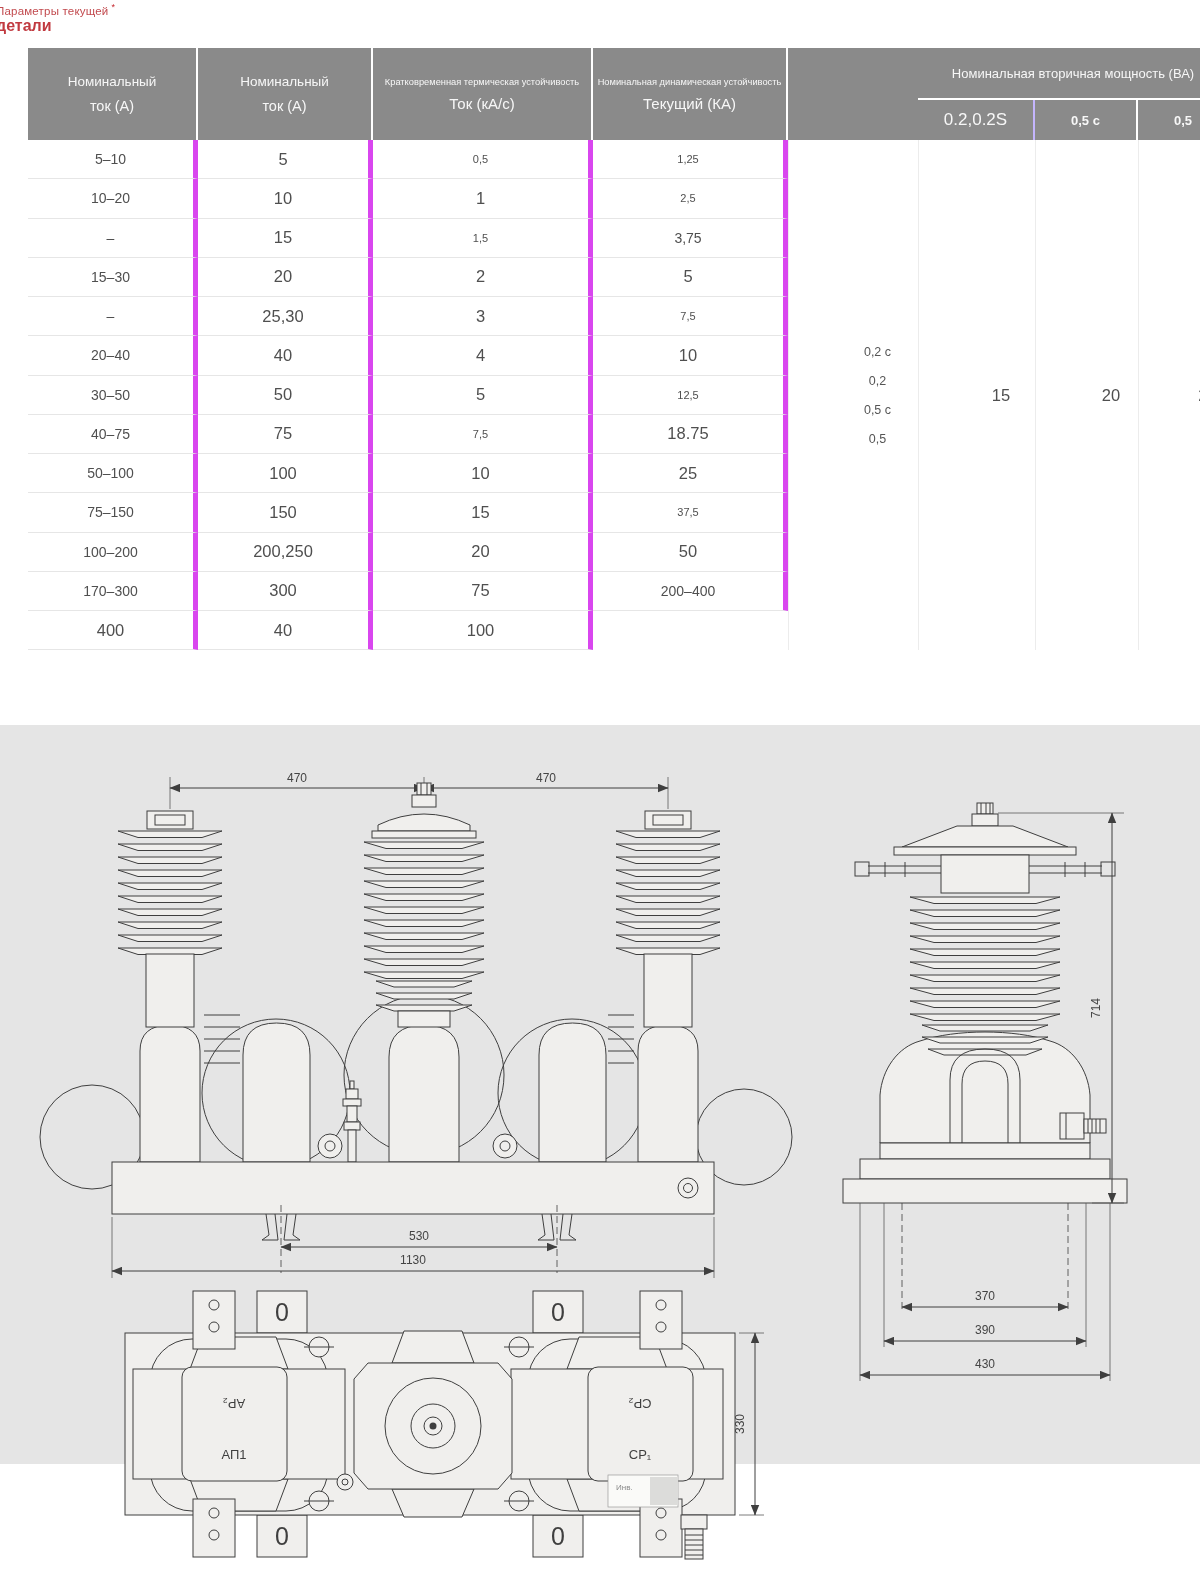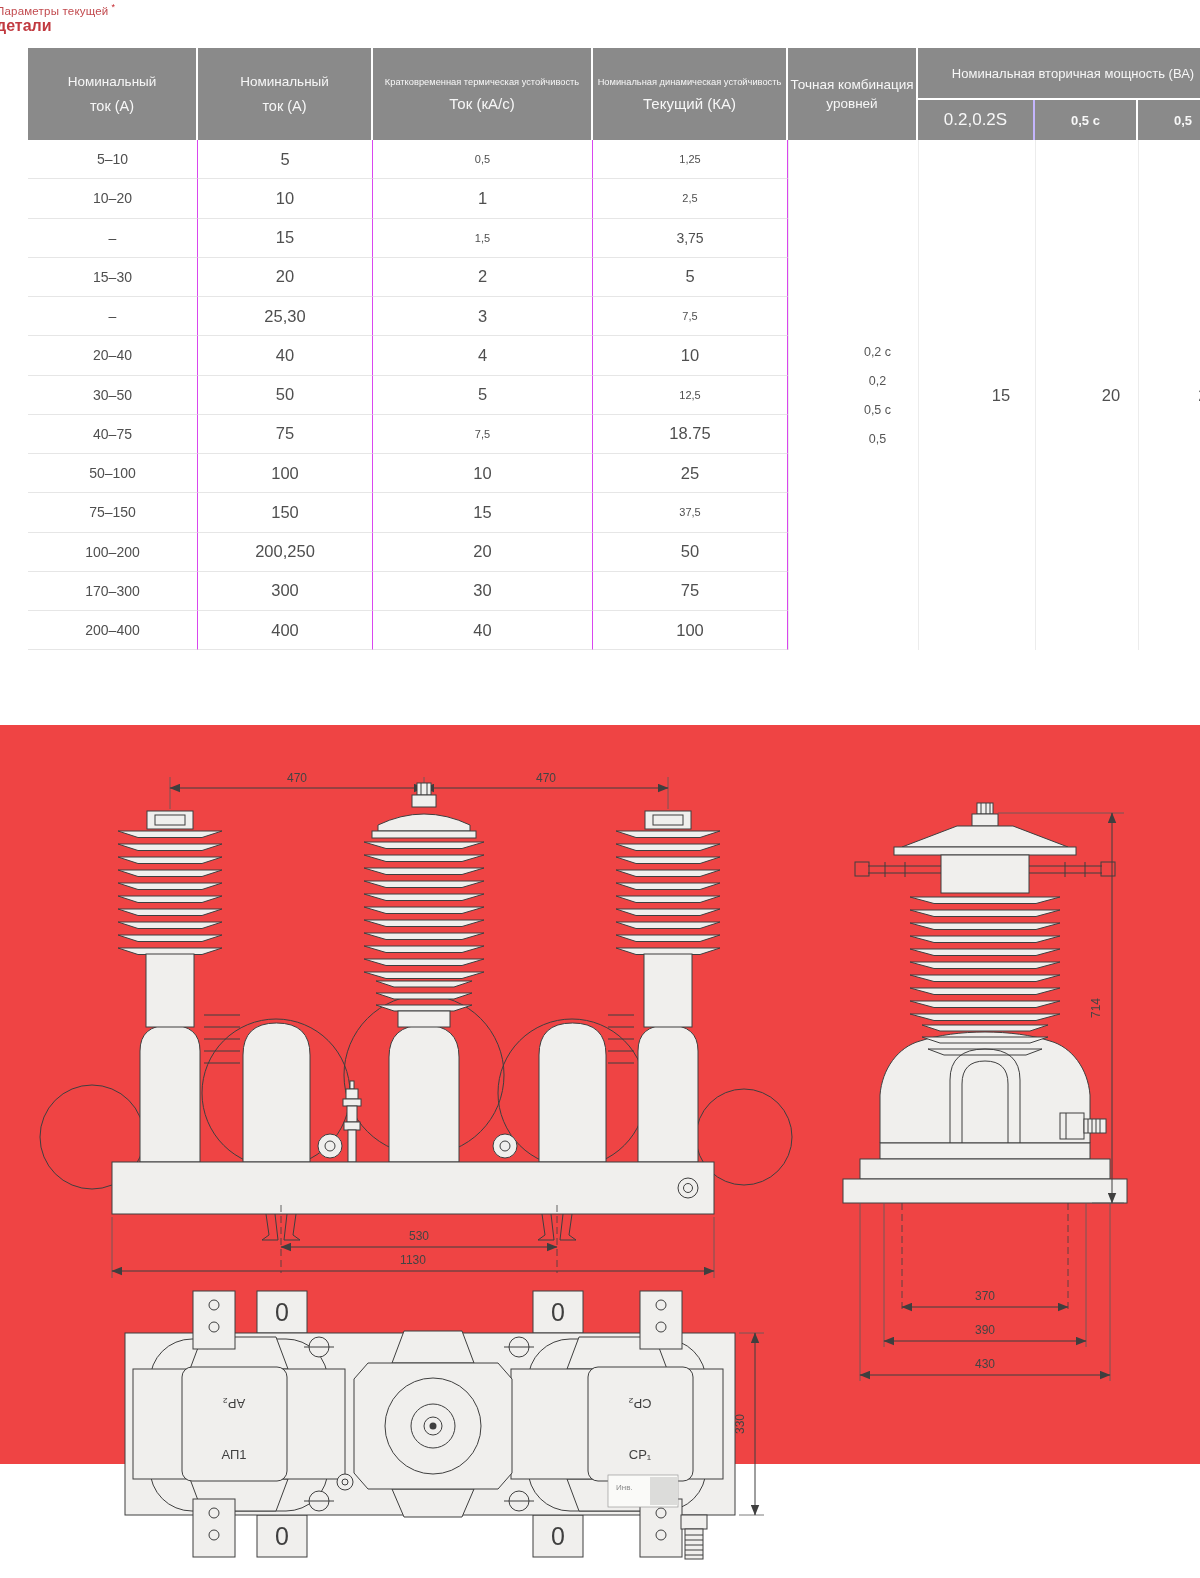--- a/index.html
+++ b/index.html
@@ -27,37 +27,37 @@
   .th.group{grid-column:6 / span 3;grid-row:1;border-bottom:2px solid #ffffff;font-size:13px;}
   .th.sub{grid-row:2;font-size:13.5px;}
   .th.sub.first{font-size:17px;font-weight:400;border-right:2px solid #c4b5fd;}
   .th.sub.mid{border-right:2px solid #fff;font-weight:bold;font-size:13px;}
   .th.sub.last{font-weight:bold;font-size:13px;}
 
   .tbody{display:grid;grid-template-columns:170px 175px 220px 195px 130px 117px 103px 90px;
          grid-template-rows:repeat(13,39.25px);color:#4f4f4f;}
   .cell{display:flex;align-items:center;justify-content:center;box-sizing:border-box;
         border-bottom:1px solid #e6e6e6;}
-  .cell.vline{border-right:1px solid #d946ef;text-align:center;}
+  .cell.vline{border-right:5px solid #d946ef;text-align:center;}
   .sz-l{font-size:16.5px;}
   .sz-m{font-size:14px;}
   .sz-s{font-size:11px;}
   .merged{display:flex;flex-direction:column;align-items:center;justify-content:center;
           box-sizing:border-box;border-left:1px solid #ececec;padding-left:48px;}
   .merged.combo{font-size:12.5px;gap:15px;color:#555;}
   .merged.power{font-size:16.5px;}
 
   
   .section-head{height:75px;position:relative;}
   .pulse-badge{position:absolute;left:1px;top:31px;width:29px;height:29px;}
   .st-l1{position:absolute;left:22px;top:10px;font-size:19px;color:#c5262c;}
   .st-l2{position:absolute;left:33px;top:35px;font-size:19px;color:#c5262c;}
 
   
-  .panel{position:absolute;left:0;top:725px;width:1200px;height:739px;background:#ef4444;}
+  .panel{position:absolute;left:0;top:725px;width:1200px;height:739px;background:#e5e5e5;}
   svg{display:block;}
   svg text{font-family:"Liberation Sans",sans-serif;}
   .ln{stroke:#3f3f3f;stroke-width:1;fill:none;}
   .lnf{stroke:#3f3f3f;stroke-width:1;fill:#f0efed;}
   .dash{stroke:#3f3f3f;stroke-width:.8;fill:none;stroke-dasharray:7 4;}
   .thin{stroke:#5a5a5a;stroke-width:.8;fill:none;}
   .dim{font-size:12px;fill:#444;}
   .lbl{font-size:13px;fill:#3f3f3f;}
   .slot0{font-size:25px;fill:#3f3f3f;}
   .tiny{font-size:8px;fill:#8a8a8a;}
@@ -84,24 +84,20 @@
         <div class="t-top">Номинальный</div>
         <div class="t-bot">ток (А)</div>
       </div>
       <div class="th span2 small">
         <div class="t-top">Кратковременная термическая устойчивость</div>
         <div class="t-bot">Ток (кА/с)</div>
       </div>
       <div class="th span2 small">
         <div class="t-top">Номинальная динамическая устойчивость</div>
         <div class="t-bot">Текущий (КА)</div>
-      </div>
-      <div class="th span2 combo">
-        <div class="t-top">Точная комбинация</div>
-        <div class="t-bot">уровней</div>
       </div>
       <div class="th group">Номинальная вторичная мощность (ВА)</div>
       <div class="th sub first" style="grid-column:6">0.2,0.2S</div>
       <div class="th sub mid" style="grid-column:7">0,5 с</div>
       <div class="th sub last" style="grid-column:8">0,5</div>
     </div>
 
     <div class="tbody">
       <div class="merged combo" style="grid-column:5;grid-row:1 / span 13">
           <div>0,2 с</div>
@@ -152,21 +148,20 @@
         <div class="cell sz-m vline">75–150</div>
         <div class="cell sz-l vline">150</div>
         <div class="cell sz-l vline">15</div>
         <div class="cell sz-s vline">37,5</div>
         <div class="cell sz-m vline">100–200</div>
         <div class="cell sz-l vline">200,250</div>
         <div class="cell sz-l vline">20</div>
         <div class="cell sz-l vline">50</div>
         <div class="cell sz-m vline">170–300</div>
         <div class="cell sz-l vline">300</div>
-        <div class="cell sz-l vline">30</div>
         <div class="cell sz-l vline">75</div>
         <div class="cell sz-m vline">200–400</div>
         <div class="cell sz-l vline">400</div>
         <div class="cell sz-l vline">40</div>
         <div class="cell sz-l vline">100</div>
       </div>
   </div>
 
 
   <div class="panel">

